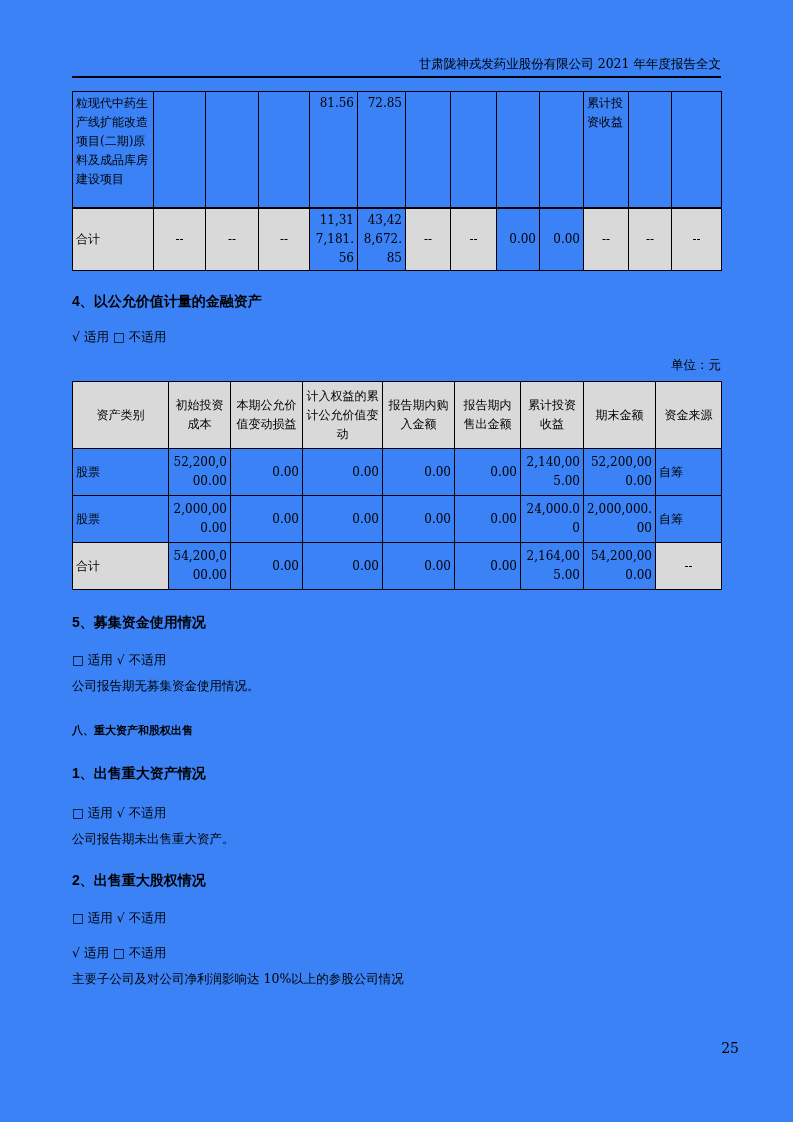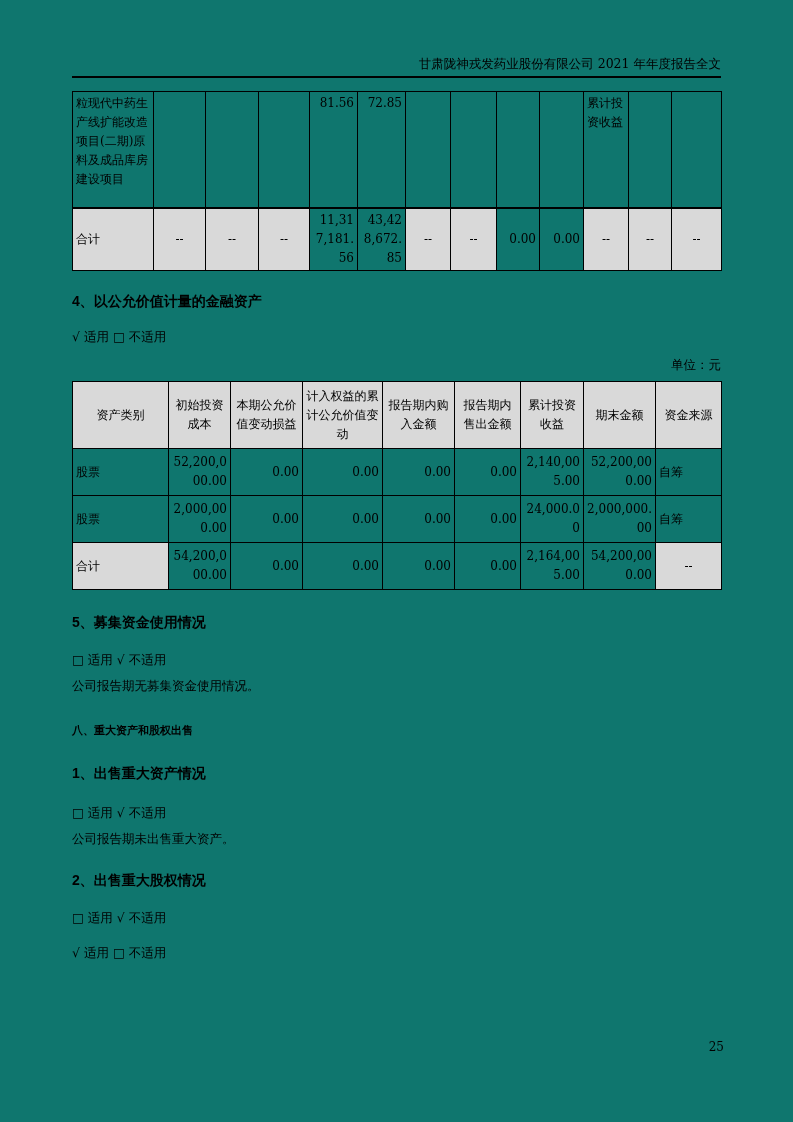--- a/index.html
+++ b/index.html
@@ -1,19 +1,19 @@
 <!DOCTYPE html>
 <html><head>
 <meta charset="utf-8">
 <style>
   html,body{margin:0;padding:0;background:#888;}
   .page{
     position:relative;
     width:793px;height:1122px;
-    background:#0f766e;
+    background:#3b82f6;
     margin:0 auto;
     font-family:"DejaVu Serif","Liberation Serif",serif;
     color:#000;
     overflow:hidden;
   }
   .content{padding:56px 72px 0 72px;}
   .hdr-title{
     text-align:right;
     font-size:12.5px;
     line-height:15px;
@@ -68,22 +68,22 @@
   .mt23{margin-top:23px;}
   .mt21b{margin-top:21px;}
   .mt10{margin-top:10px;}
   .mt26{margin-top:26px;}
   .mt22{margin-top:22px;}
   .mt24{margin-top:24px;}
 
   .page-num{
     position:absolute;
     top:1040px;
-    right:69px;
-    font-size:12px;
+    right:54px;
+    font-size:14px;
   }
 </style>
 </head>
 <body>
 
 <div class="page">
   <div class="content">
 
     <div class="hdr-title">甘肃陇神戎发药业股份有限公司 2021 年年度报告全文</div>
     <div class="hdr-rule"></div>
@@ -209,17 +209,18 @@
     <div class="h-big mt26">八、重大资产和股权出售</div>
 
     <div class="h-sub mt22">1、出售重大资产情况</div>
     <div class="body-line mt23">□ 适用 √ 不适用</div>
     <div class="body-line mt10">公司报告期未出售重大资产。</div>
 
     <div class="h-sub mt24">2、出售重大股权情况</div>
     <div class="body-line mt21b">□ 适用 √ 不适用</div>
 
     <div class="body-line mt19">√ 适用 □ 不适用</div>
+    <div class="body-line mt10">主要子公司及对公司净利润影响达 10%以上的参股公司情况</div>
 
   </div>
 
   <div class="page-num">25</div>
 </div>
 
 </body></html>

